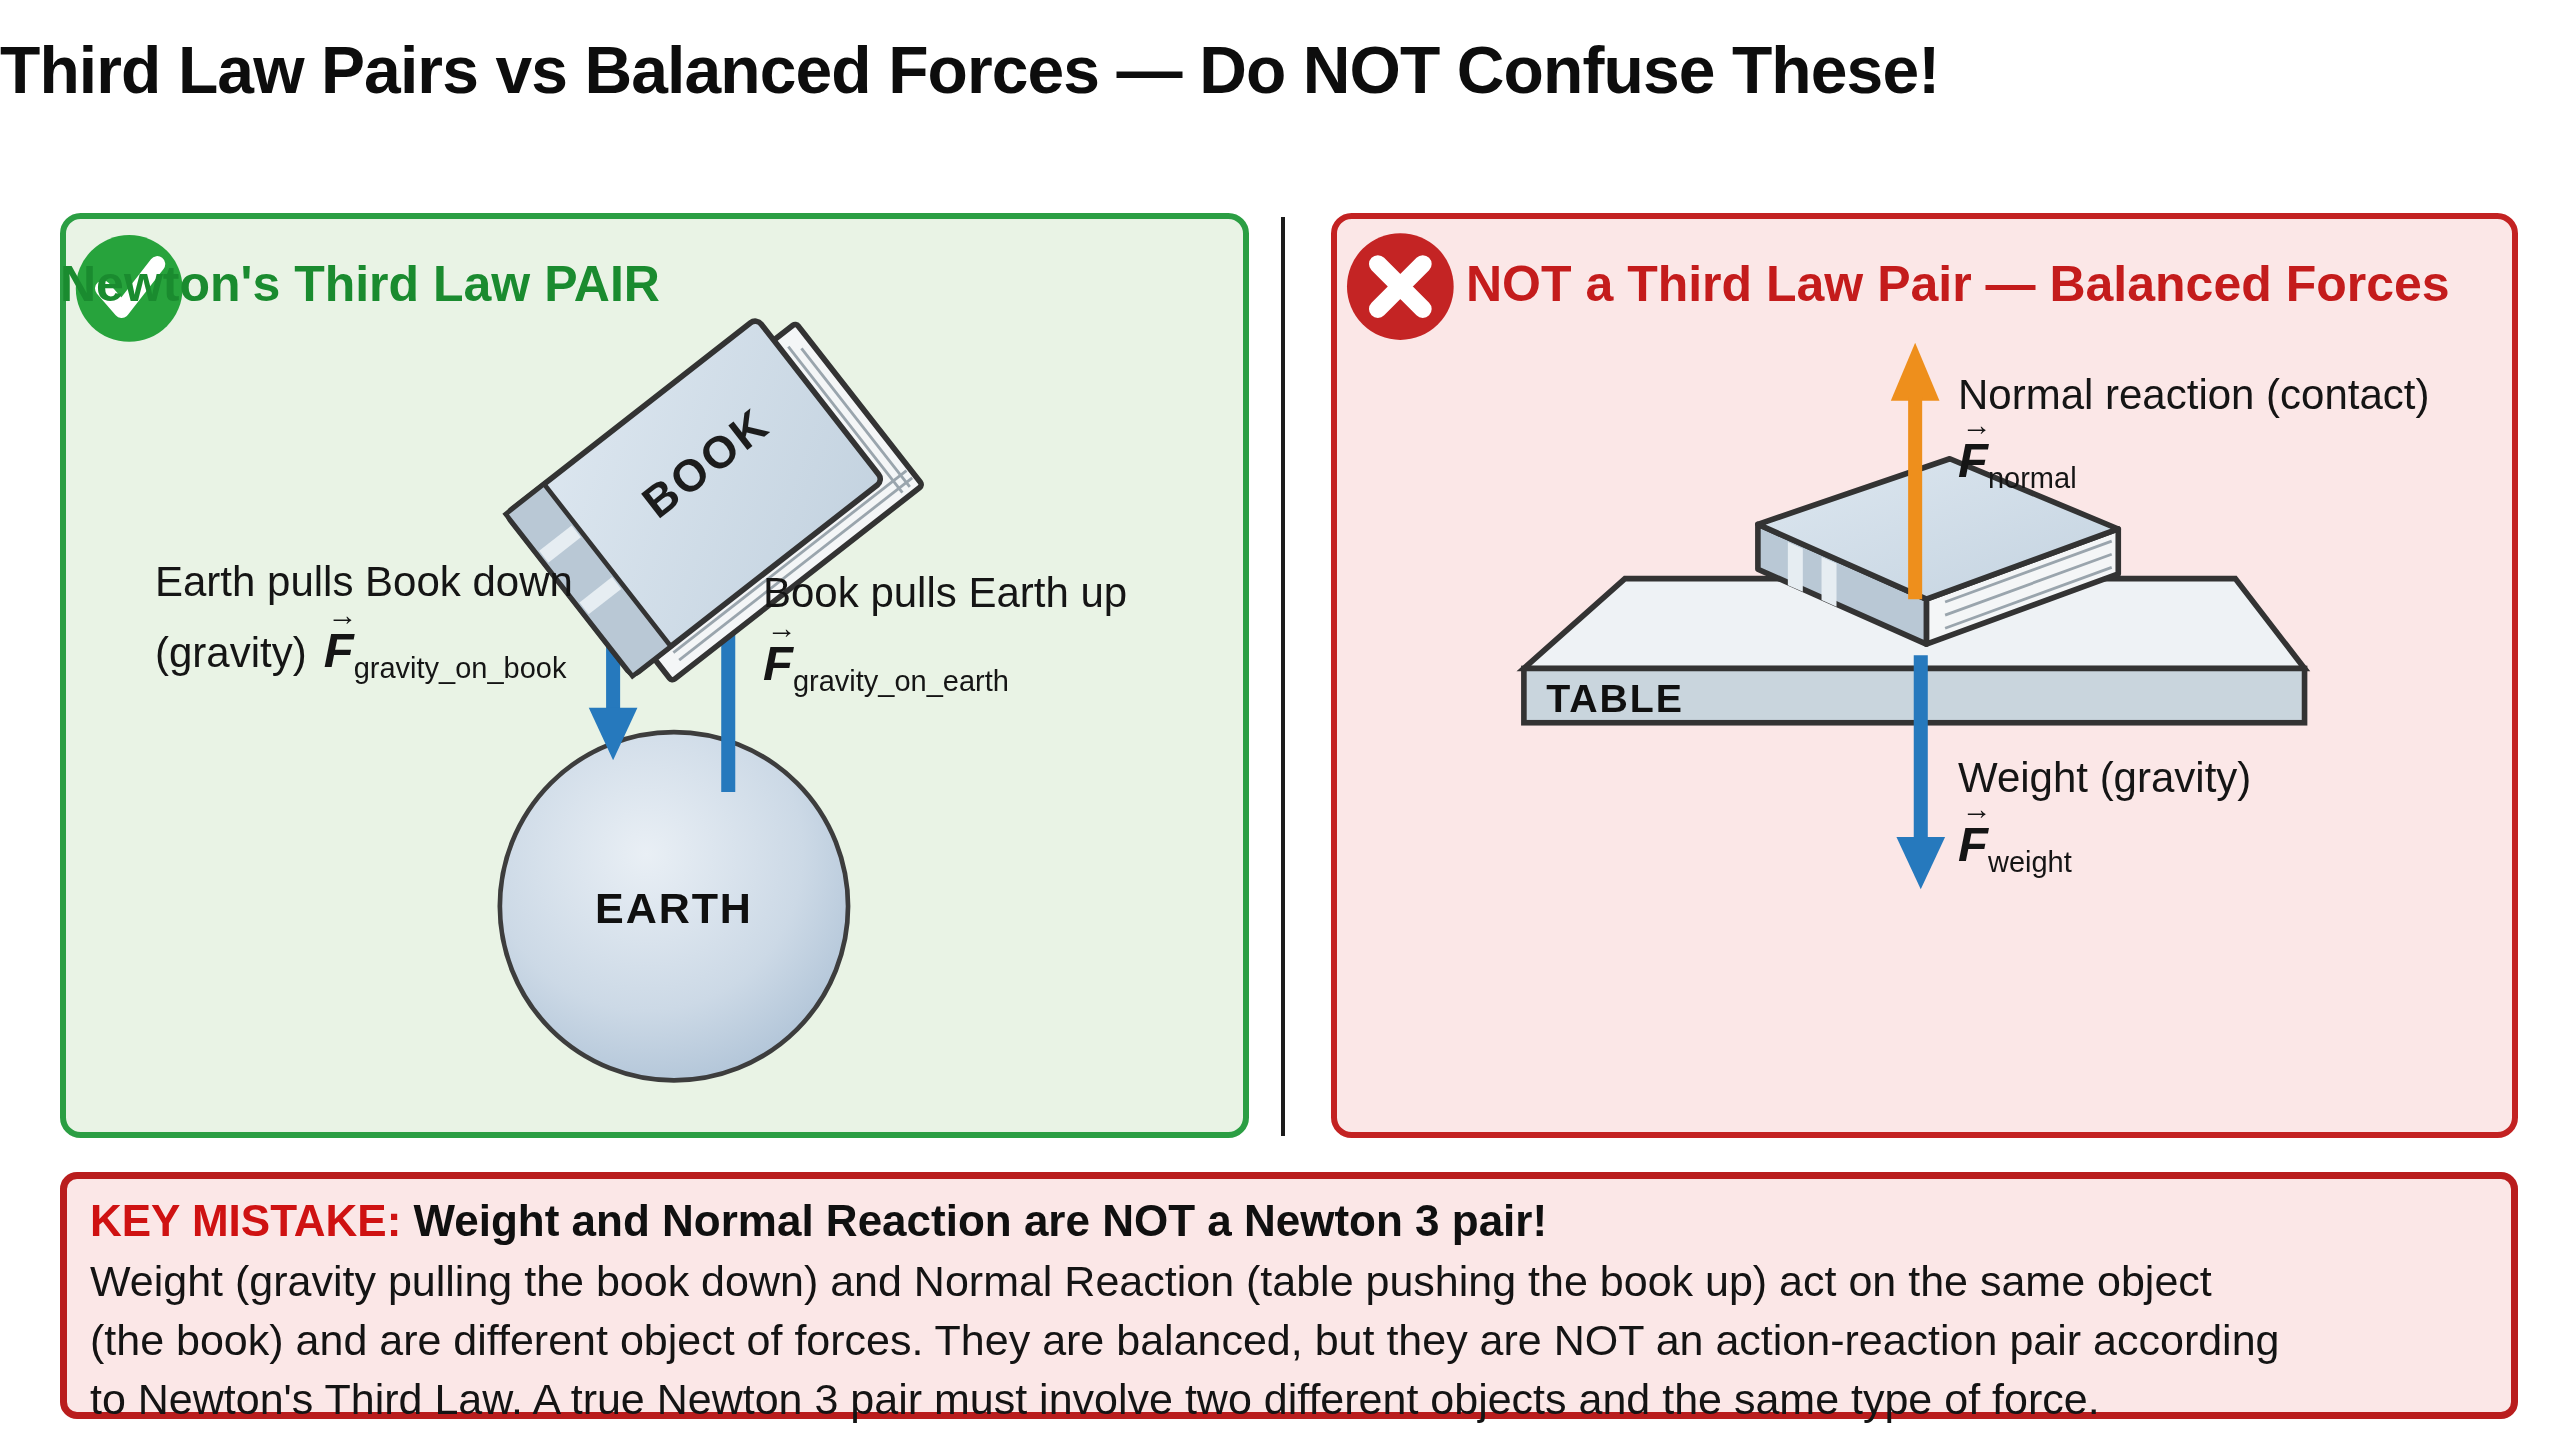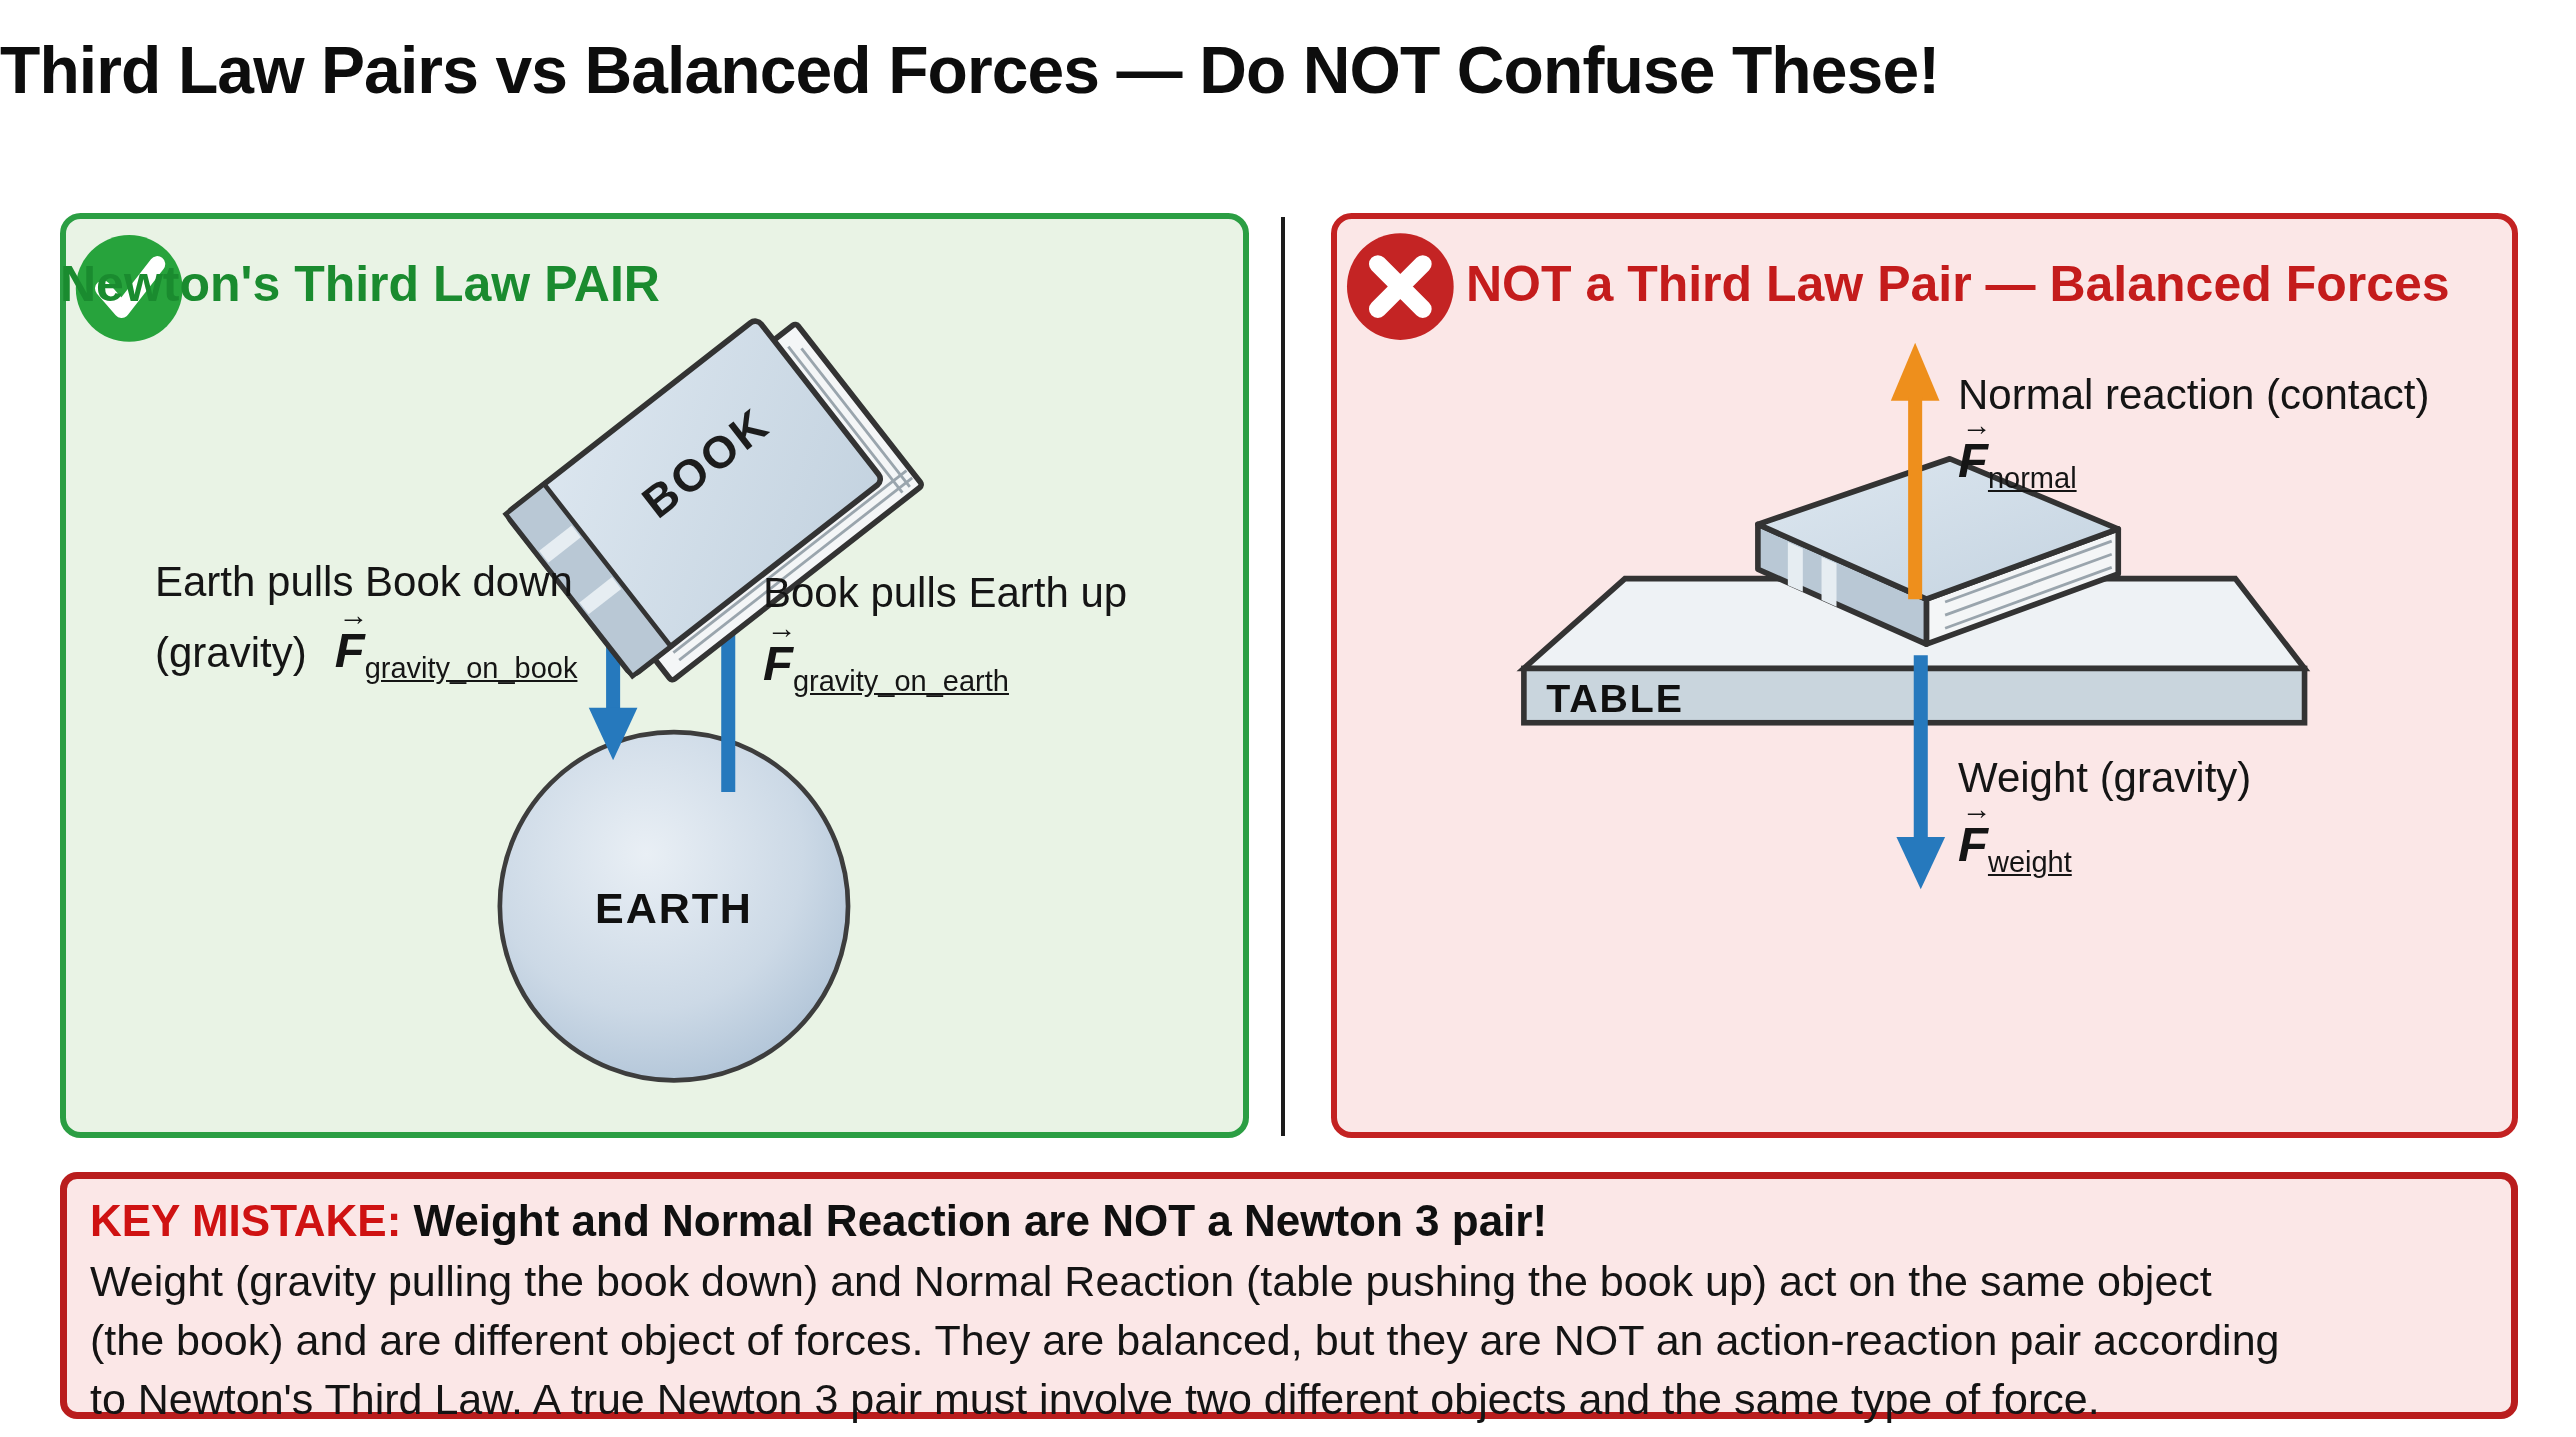--- a/index.html
+++ b/index.html
@@ -25,22 +25,22 @@
   .panel-title.green { left:60px; top:255px; width:1189px; color:#1a8b2f; }
   .panel-title.red   { left:1466px; top:255px; width:1043px; color:#c41c1c; }
 
   .lbl { font-size:42px; color:#151515; }
 
   .flabel { font-size:42px; color:#151515; }
   .fvec { position:relative; display:inline-block; font-size:49px; font-weight:bold;
     font-style:italic; padding-top:19px; line-height:1; }
   .fvec .arr { position:absolute; top:-7.5px; left:3.7px; font-size:30px; font-style:normal;
     font-weight:bold; }
-  .fsub { font-size:29px; font-weight:normal; font-style:normal; position:relative; top:11.2px;text-decoration:underline; }
-  .fprefix { margin-right:28px; }
+  .fsub { font-size:29px; font-weight:normal; font-style:normal; position:relative; top:11.2px; }
+  .fprefix { margin-right:17px; }
 
   ul.bullets { list-style:none; font-size:43px; line-height:59px; }
   ul.bullets.green-list { color:#1f9c39; }
   ul.bullets.red-list { color:#a32323; }
 
   .key-box { position:absolute; left:60px; top:1172px; width:2458px; height:247px;
     background:#fbe7e7; border:7.5px solid #b91d1d; border-radius:17px; z-index:1;
     padding:15px 28px; }
   .key-heading { font-size:44px; font-weight:bold; line-height:60px; color:#101010; }
   .key-heading .key-label { color:#cf1212; }

